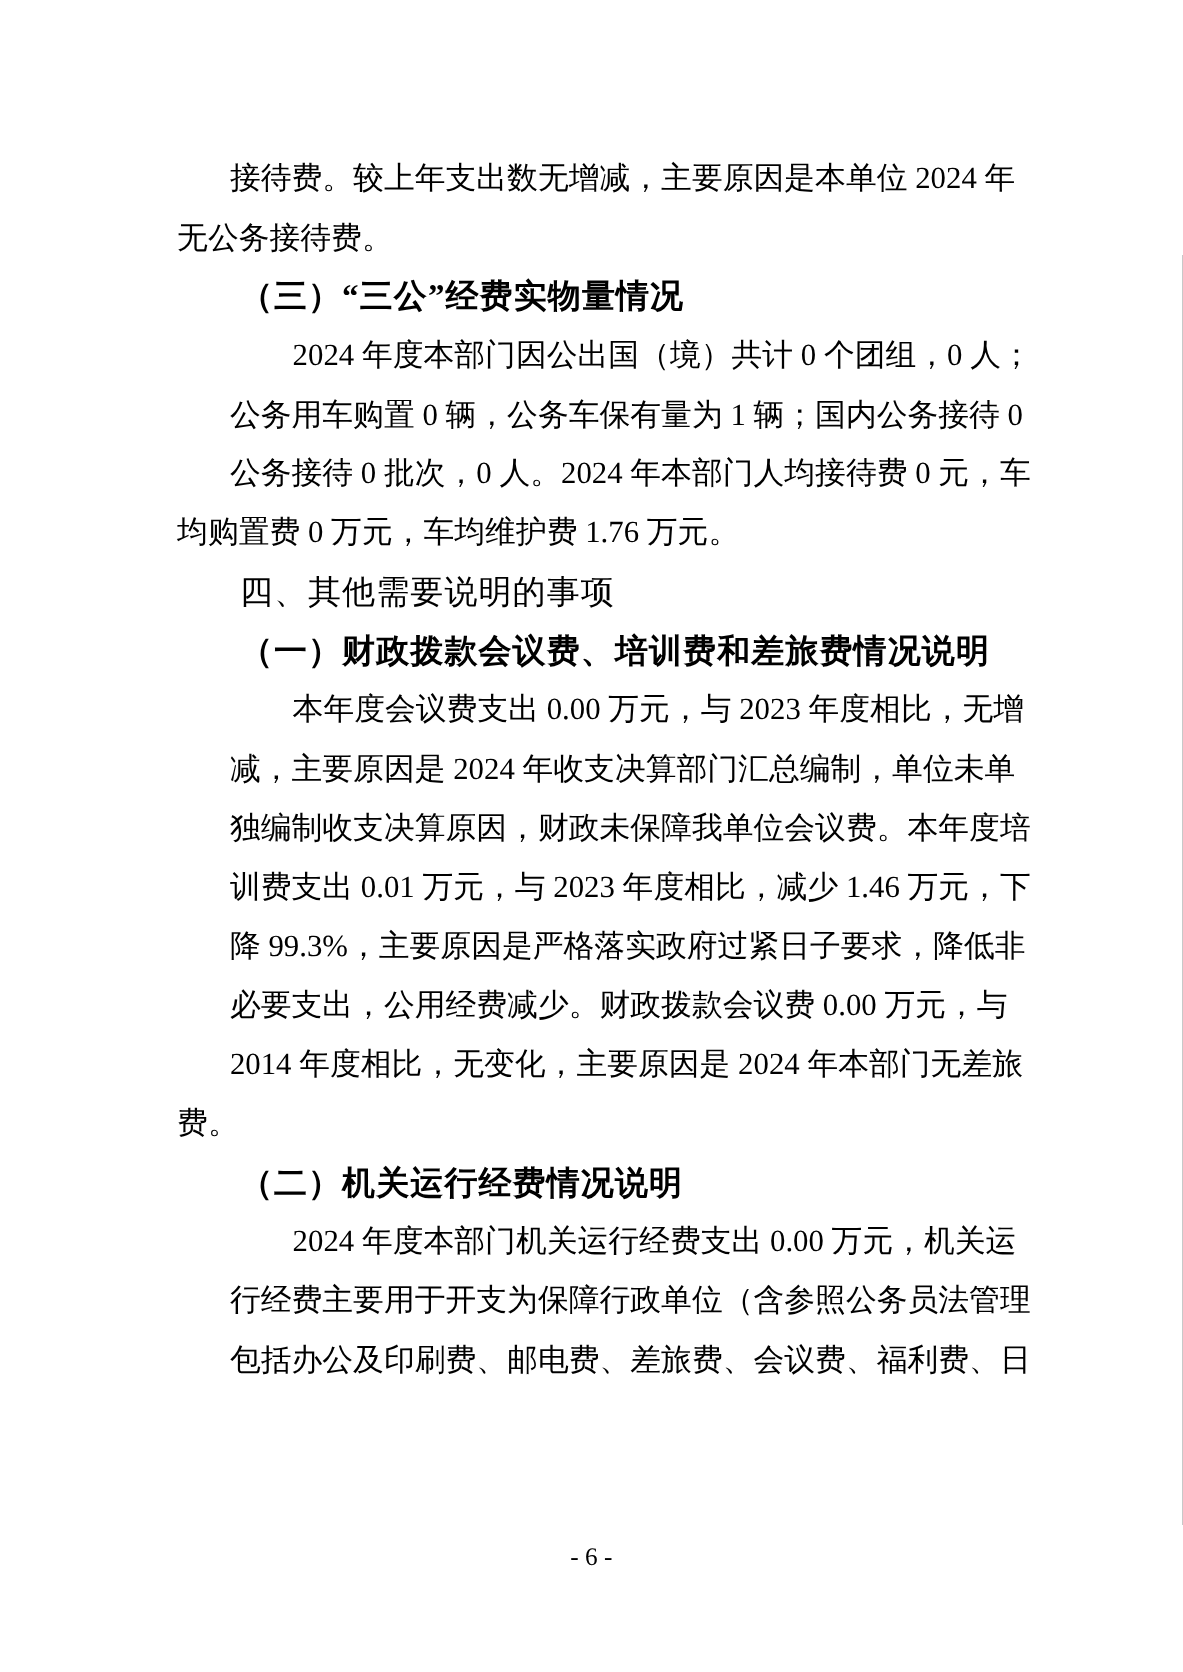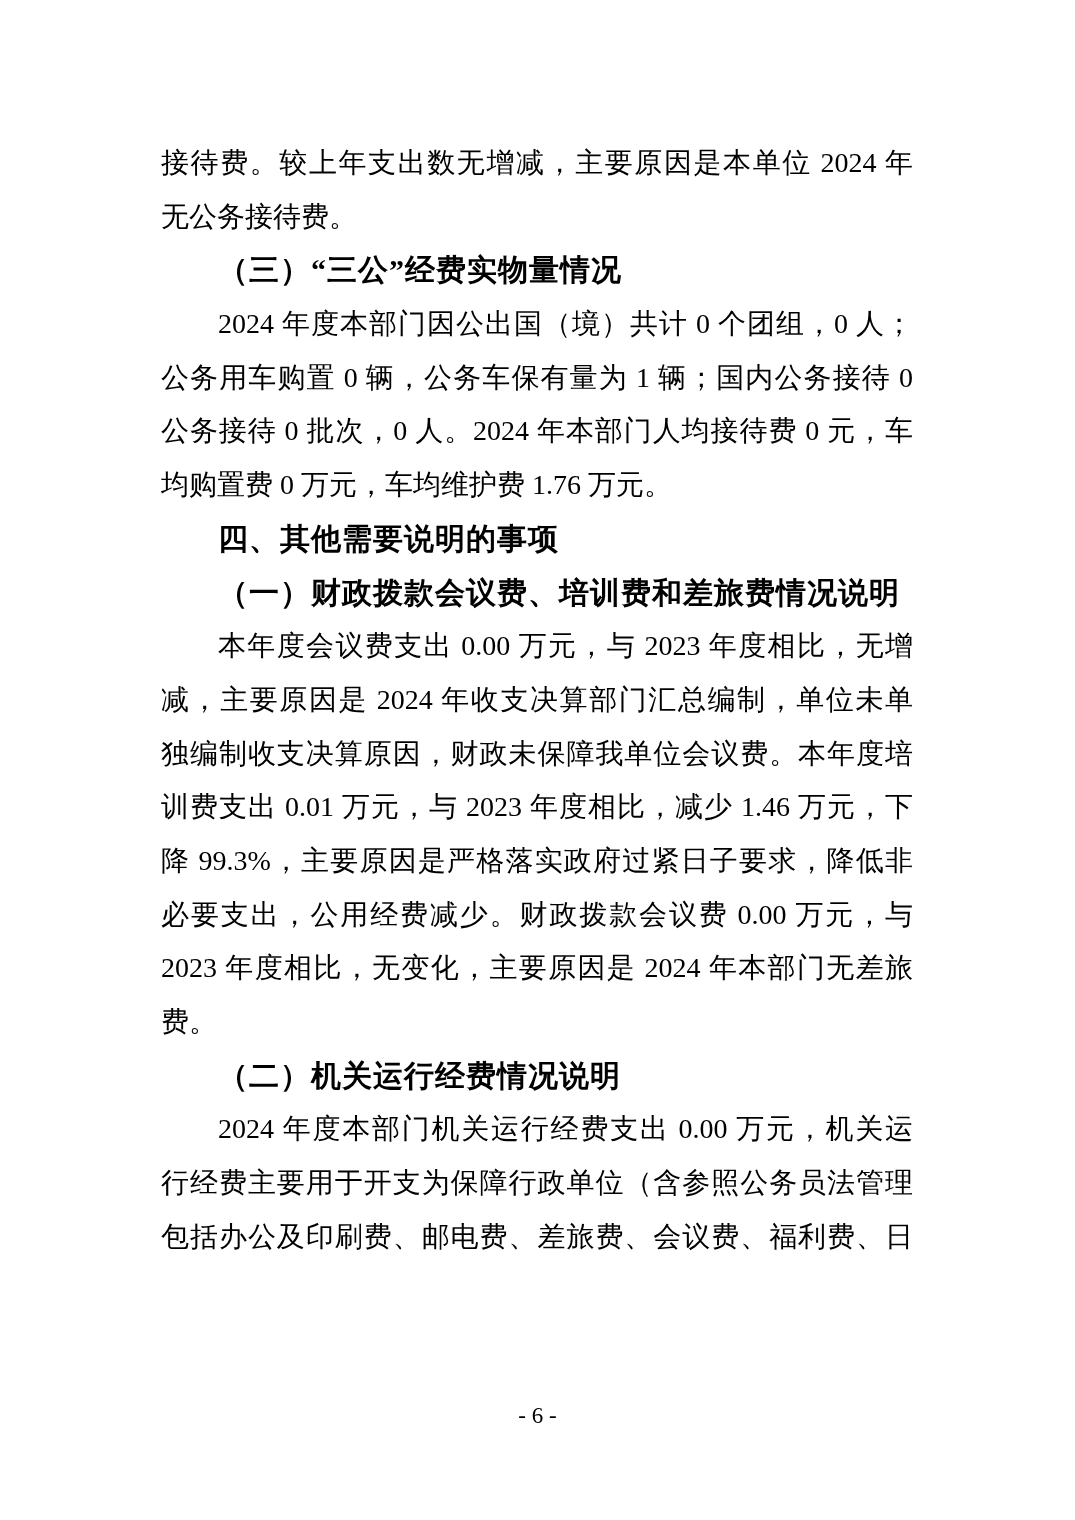--- a/index.html
+++ b/index.html
@@ -28,27 +28,28 @@
     color: #000000;
     font-family: "Liberation Serif", "DejaVu Serif", serif;
     white-space: nowrap;
     overflow: visible;
   }
   .line.fill {
     text-align: justify;
     
     text-align-last: justify;
     text-justify: inter-character;
+    margin-left: 48px;
   }
   .line.indent {
     padding-left: 57px;
   }
   .line.heading-hei {
     font-family: "Liberation Sans", "DejaVu Sans", sans-serif;
-    font-weight: 700;
+    font-weight: 400;
     font-size: 30px;
     letter-spacing: 1px;
   }
   .line.heading-kai {
     font-family: "Liberation Serif", "DejaVu Serif", serif;
     font-weight: 700;
     font-size: 30px;
     letter-spacing: 1px;
   }
   .page-footer {
@@ -76,21 +77,21 @@
       <div class="line body fill">公务接待 0 批次，0 人。2024 年本部门人均接待费 0 元，车</div>
       <div class="line body">均购置费 0 万元，车均维护费 1.76 万元。</div>
       <div class="line heading-hei indent">四、其他需要说明的事项</div>
       <div class="line heading-kai indent">（一）财政拨款会议费、培训费和差旅费情况说明</div>
       <div class="line body indent fill">本年度会议费支出 0.00 万元，与 2023 年度相比，无增</div>
       <div class="line body fill">减，主要原因是 2024 年收支决算部门汇总编制，单位未单</div>
       <div class="line body fill">独编制收支决算原因，财政未保障我单位会议费。本年度培</div>
       <div class="line body fill">训费支出 0.01 万元，与 2023 年度相比，减少 1.46 万元，下</div>
       <div class="line body fill">降 99.3%，主要原因是严格落实政府过紧日子要求，降低非</div>
       <div class="line body fill">必要支出，公用经费减少。财政拨款会议费 0.00 万元，与</div>
-      <div class="line body fill">2023 年度相比，无变化，主要原因是 2024 年本部门无差旅</div>
+      <div class="line body fill">2014 年度相比，无变化，主要原因是 2024 年本部门无差旅</div>
       <div class="line body">费。</div>
       <div class="line heading-kai indent">（二）机关运行经费情况说明</div>
       <div class="line body indent fill">2024 年度本部门机关运行经费支出 0.00 万元，机关运</div>
       <div class="line body fill">行经费主要用于开支为保障行政单位（含参照公务员法管理</div>
       <div class="line body fill">包括办公及印刷费、邮电费、差旅费、会议费、福利费、日</div>
     </main>
   <footer class="page-footer">
     <span>- 6 -</span>
   </footer>
 </div>

